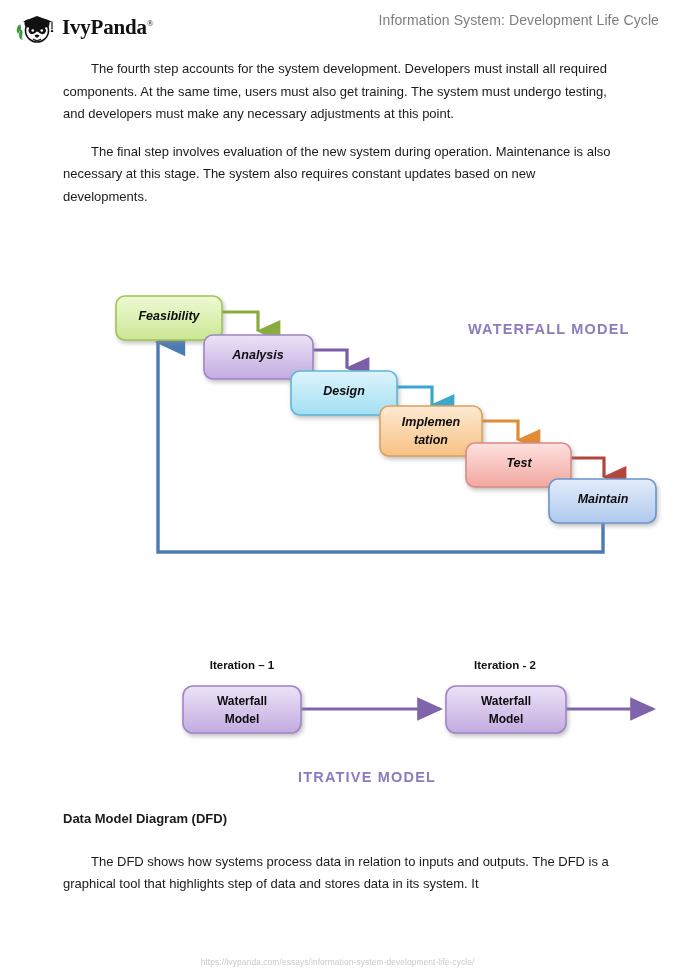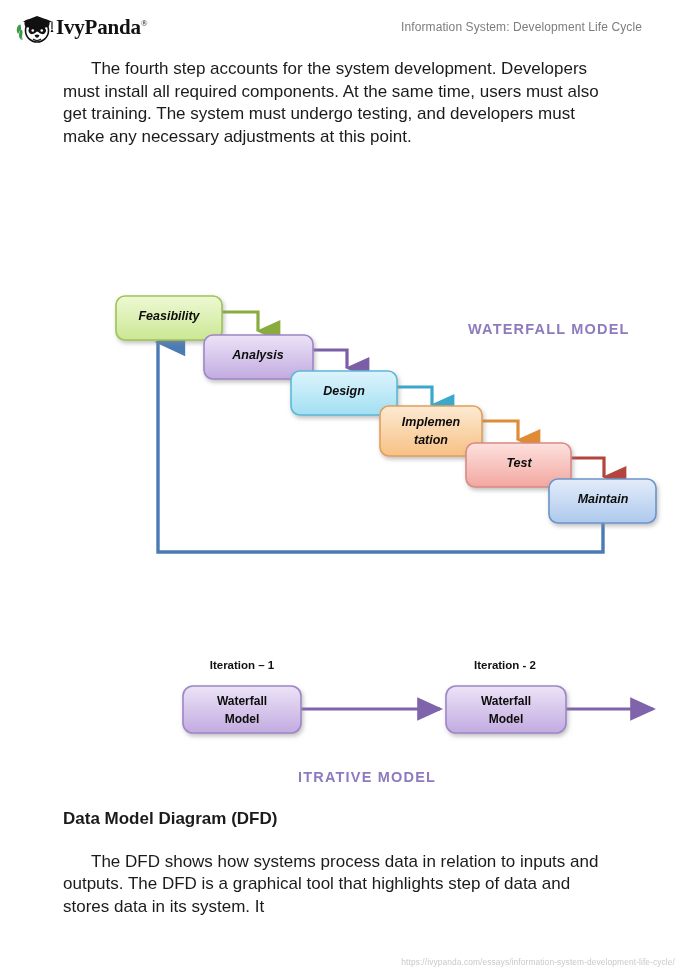--- a/index.html
+++ b/index.html
@@ -21,55 +21,55 @@
     position: absolute;
     left: 0; top: 0;
     width: 675px;
     height: 52px;
   }
   .brand {
     position: absolute;
     left: 14px; top: 8px;
     display: flex;
     align-items: center;
+    gap: 6px;
   }
   .brand-logo { width: 42px; height: 38px; display: block; }
   .brand-name {
     font-family: "Liberation Serif", serif;
     font-size: 21px;
     font-weight: bold;
     color: #111;
     letter-spacing: -0.2px;
     position: relative;
   }
   .brand-reg {
     font-family: "Liberation Serif", serif;
     font-size: 9px;
     vertical-align: super;
     font-weight: normal;
   }
   .header-title {
     position: absolute;
-    right: 33px; top: 12px;
-    font-size: 12px;
+    right: 16px; top: 12px;
+    font-size: 14px;
     color: #7d7d7d;
     letter-spacing: 0.1px;
     white-space: nowrap;
-    margin-top: 8px;
   }
 
   
   .doc-body {
     position: absolute;
     left: 63px; top: 58px;
     width: 553px;
   }
   p.para {
     margin: 0 0 15px 0;
-    font-size: 17px;
+    font-size: 13px;
     line-height: 22.5px;
     text-indent: 28px;
     color: #1b1b1b;
     text-align: left;
   }
   p.noindent { text-indent: 0; }
   p.bold { font-weight: bold; }
 
   
   .figure-wrap {
@@ -106,21 +106,21 @@
     font-weight: bold;
     font-size: 12px;
     fill: #0d0d0d;
   }
 
   
   .footer-url {
     position: absolute;
     left: 0; top: 957px;
     width: 675px;
-    text-align: right;
+    text-align: center;
     font-size: 8.4px;
     color: #c9c9c9;
     letter-spacing: 0.1px;
   }
 </style>
 </head>
 <body>
 
 <div class="page-header">
   <div class="brand">
@@ -148,20 +148,21 @@
       <path d="M41 55 q5 -4 10 0 q-5 9 -10 0 Z" fill="#111"></path>
       <path d="M38 62 q8 6 16 0" stroke="#111" stroke-width="2.4" fill="none"></path>
     </svg>
     <div class="brand-name"><span>IvyPanda</span><span class="brand-reg">®</span></div>
   </div>
   <div class="header-title">Information System: Development Life Cycle</div>
 </div>
 
 <div class="doc-body">
   <p class="para">The fourth step accounts for the system development. Developers must install all required components. At the same time, users must also get training. The system must undergo testing, and developers must make any necessary adjustments at this point.</p>
+  <p class="para">The final step involves evaluation of the new system during operation. Maintenance is also necessary at this stage. The system also requires constant updates based on new developments.</p>
 </div>
 
 <div class="figure-wrap">
   <svg class="figure-svg" width="675" height="510" viewBox="0 0 675 510">
     <defs>
       <linearGradient id="gFeas" x1="0" y1="0" x2="0" y2="1">
         <stop offset="0%" stop-color="#eef9d4"></stop>
           <stop offset="100%" stop-color="#cbe794"></stop>
       </linearGradient>
       <linearGradient id="gAnal" x1="0" y1="0" x2="0" y2="1">

